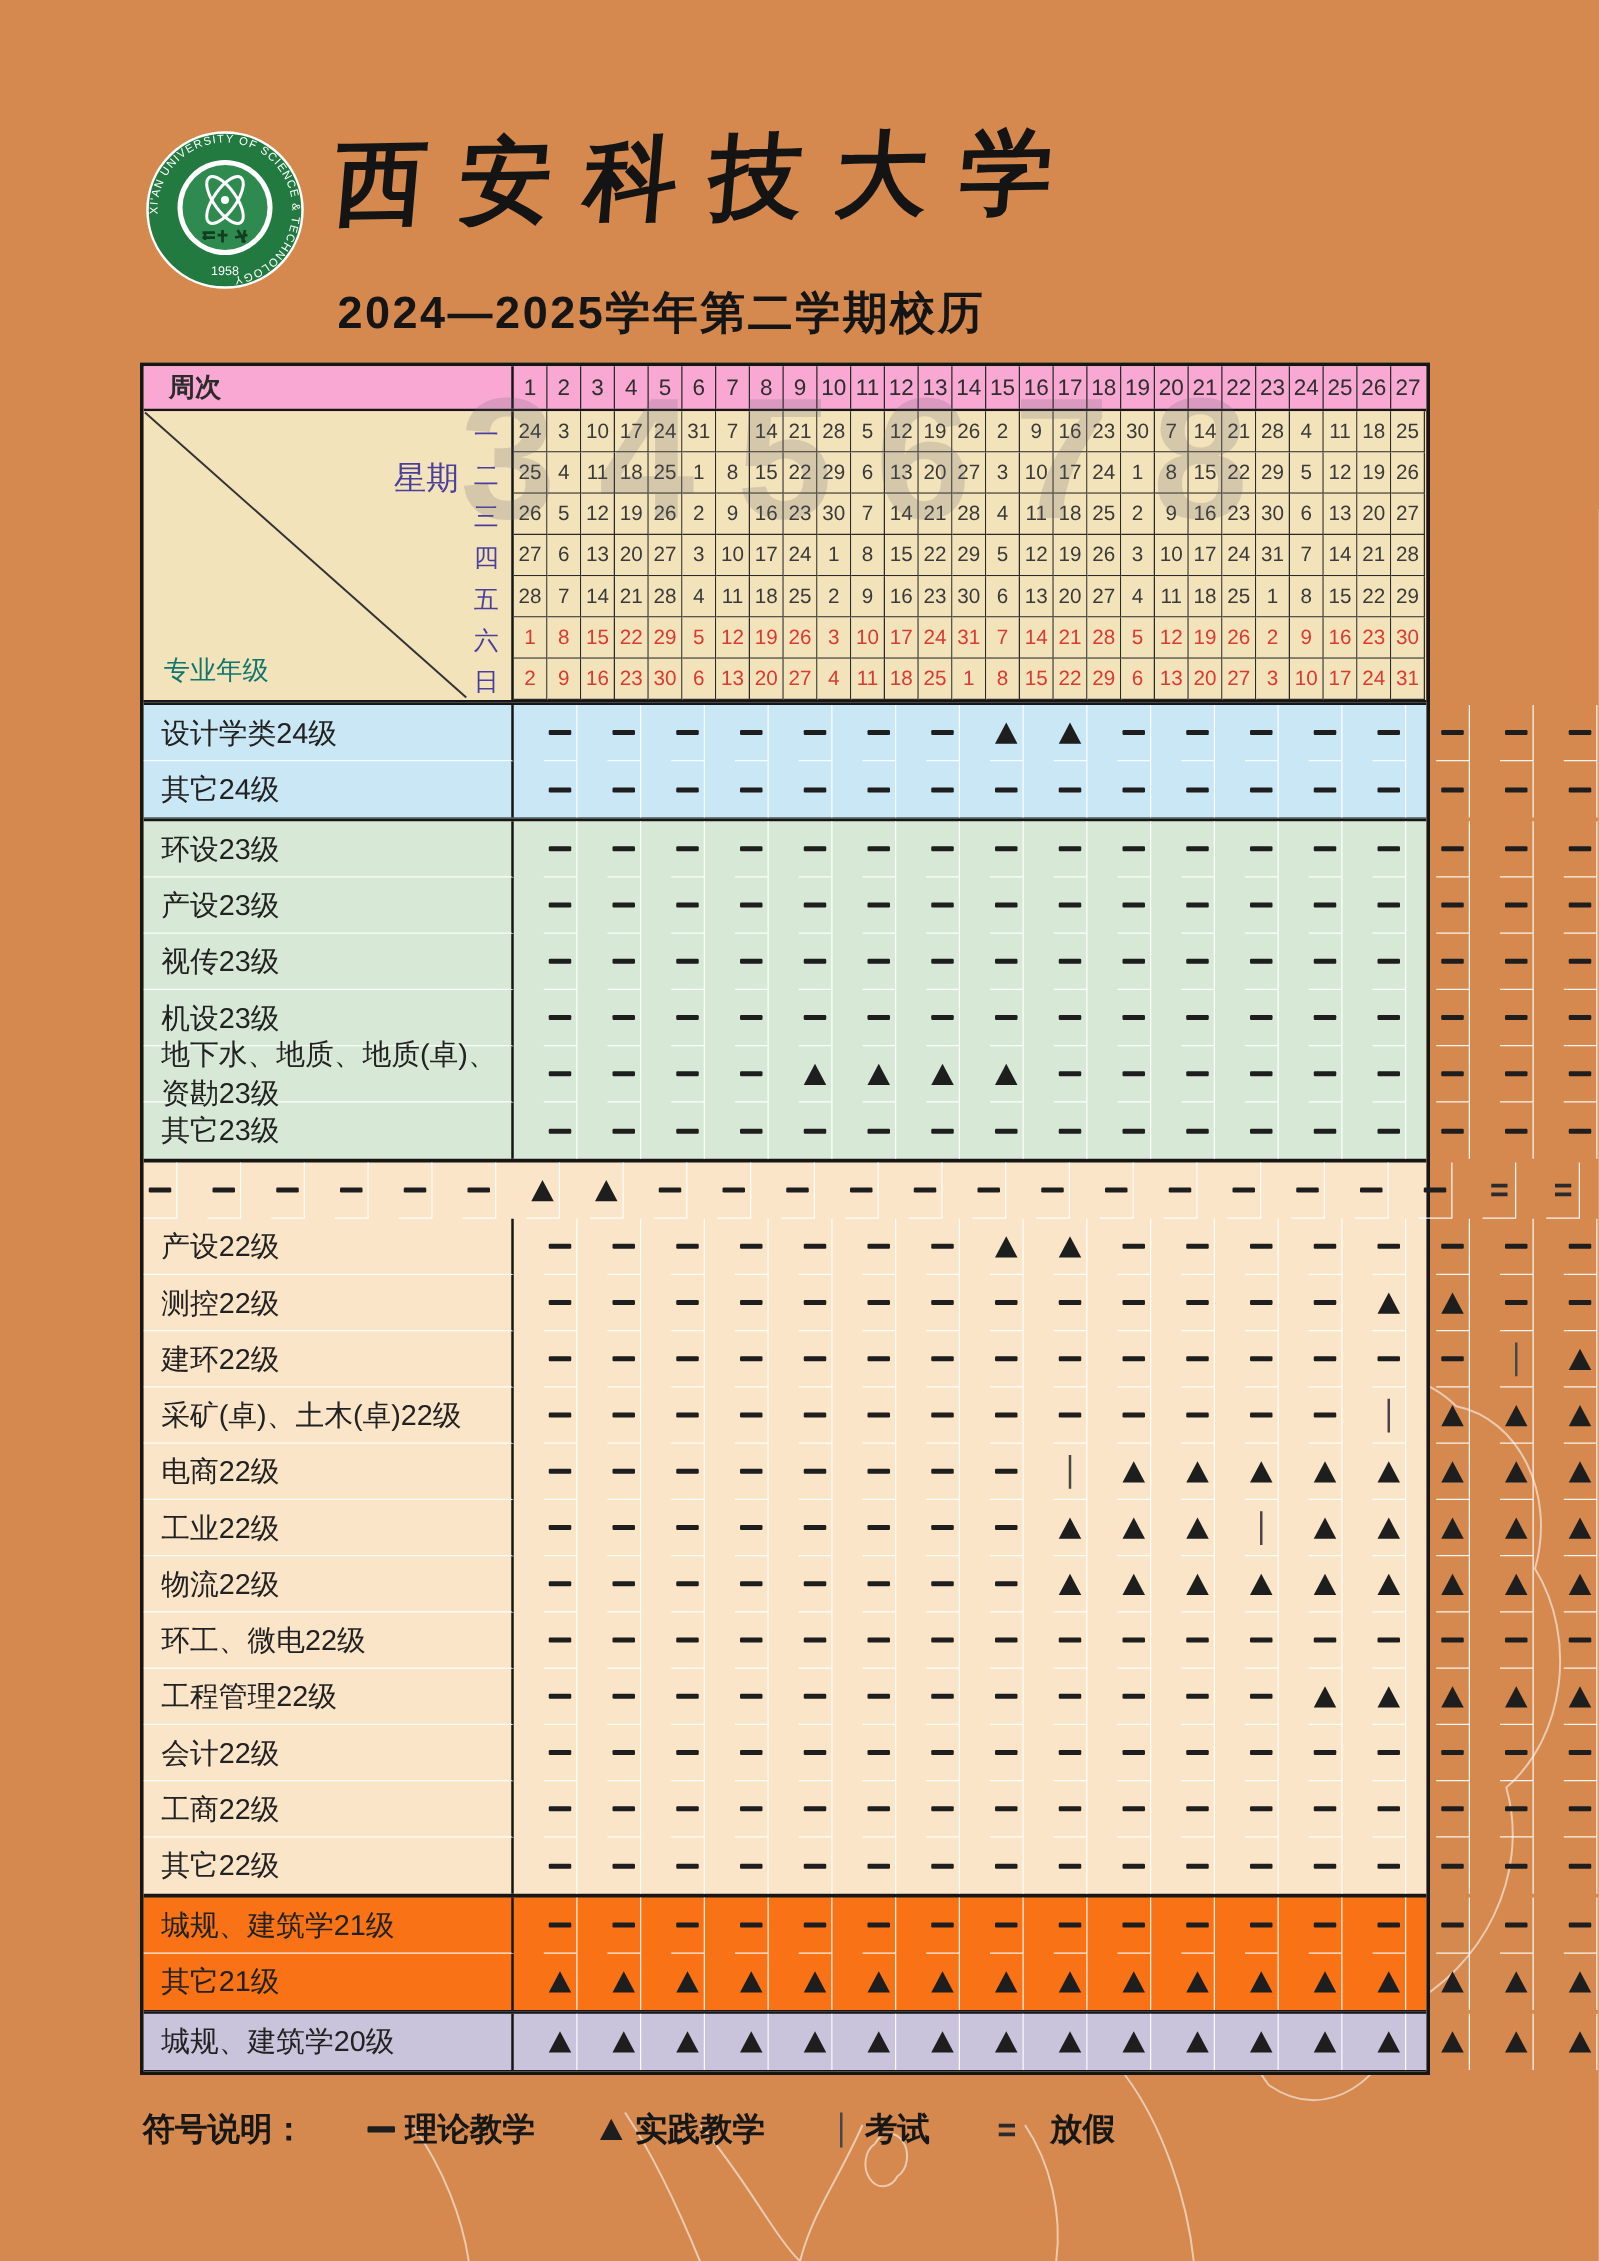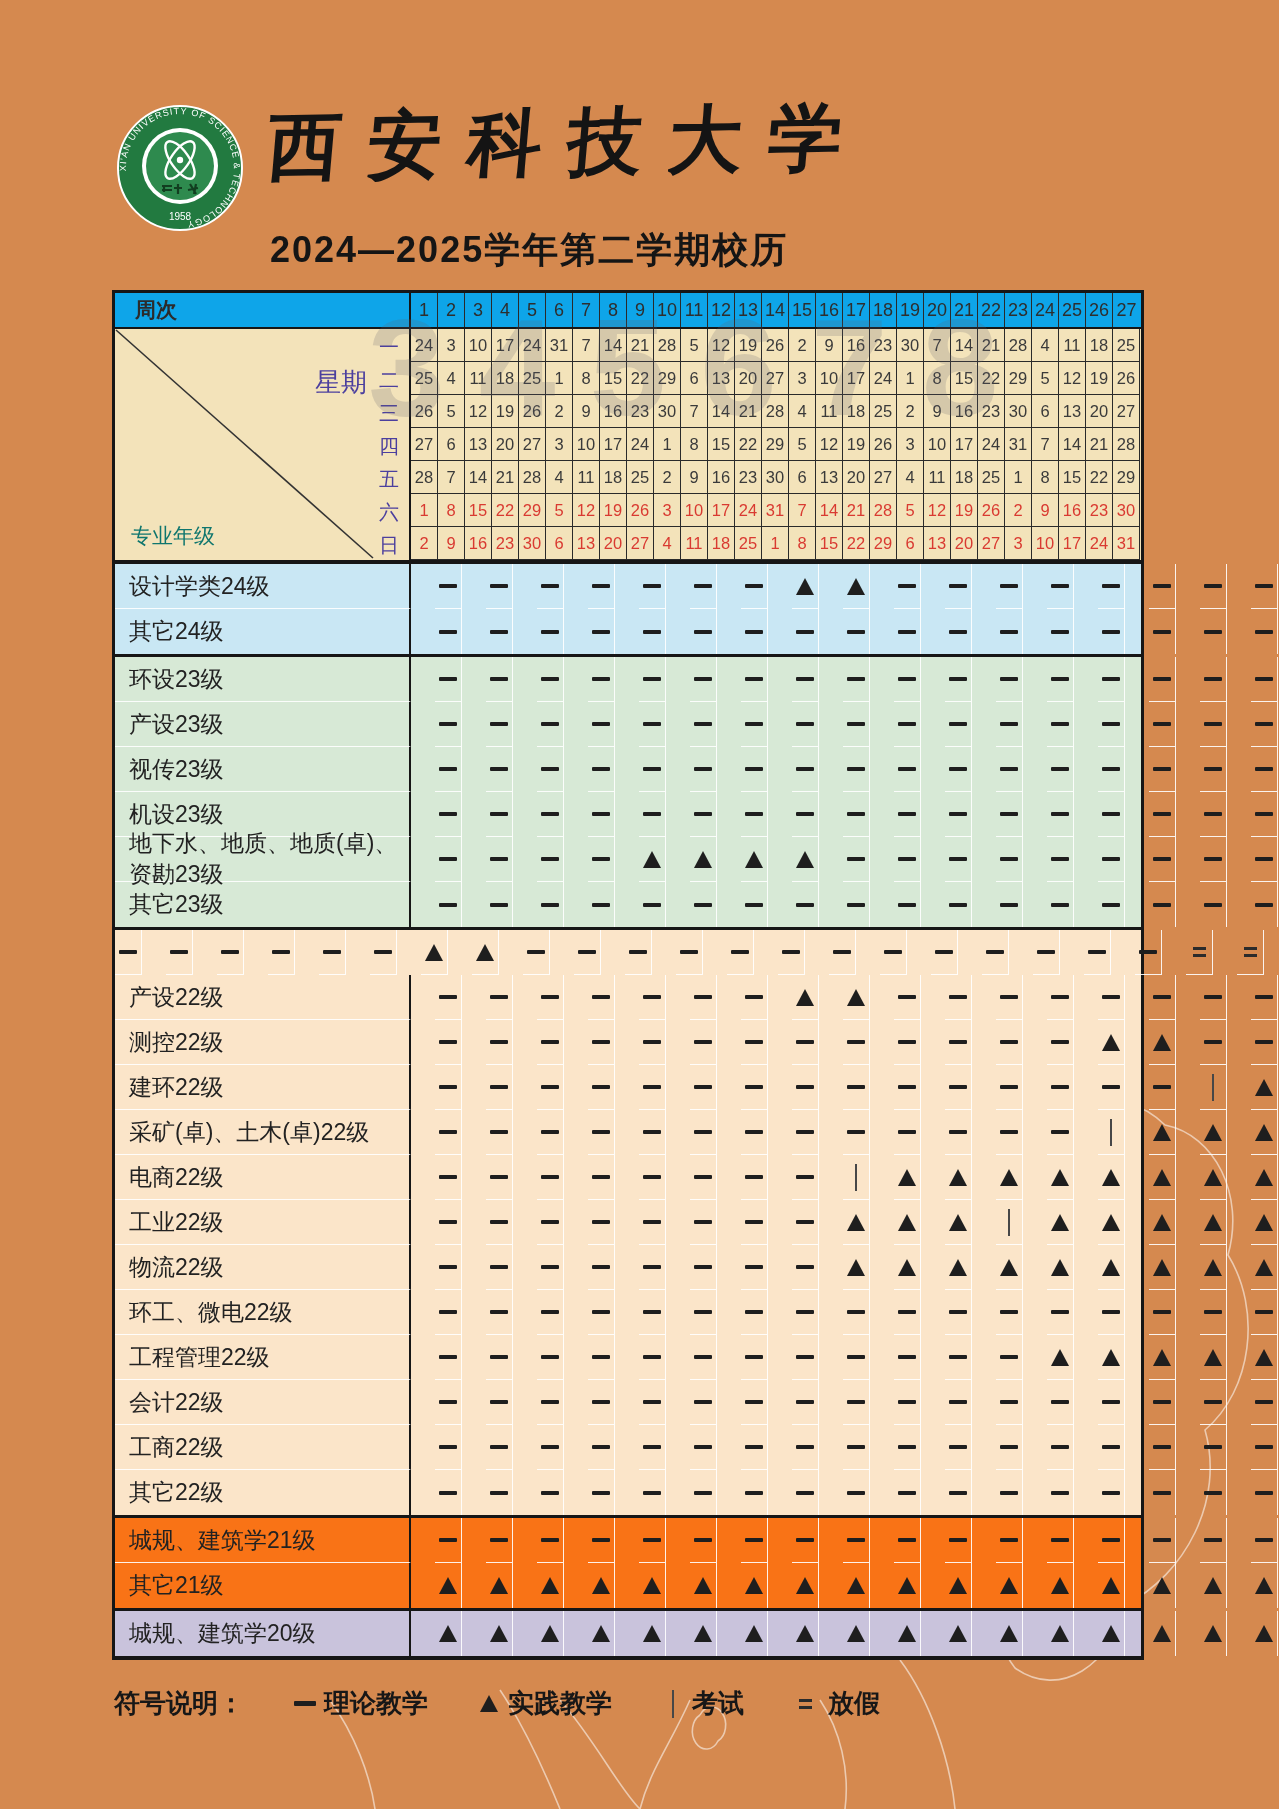--- a/index.html
+++ b/index.html
@@ -6,21 +6,21 @@
   body{width:1279px;height:1809px;position:relative;overflow:hidden;
        font-family:"Liberation Sans", sans-serif; background:#d5894f;}
   .bgmaps{position:absolute;left:0;top:0;width:1279px;height:1809px;pointer-events:none;}
   
   .logo{position:absolute;left:116px;top:104px;width:128px;height:128px;}
   .title-cn{position:absolute;left:268px;top:92px;width:760px;font-family:"DejaVu Serif",serif;
     font-weight:900;font-size:74px;letter-spacing:26px;color:#141414;transform:skewX(-6deg) rotate(-1deg);}
   .subtitle{position:absolute;left:270px;top:226px;font-size:36px;font-weight:700;color:#151515;letter-spacing:2px;}
   
   .cal{position:absolute;left:112px;top:290px;width:1026px;border:3px solid #161616;background:#f3e3ba;}
-  .week-row{display:flex;height:34px;background:#0ea5e9;border-bottom:2px solid #161616;}
+  .week-row{display:flex;height:34px;background:#f9a8d4;border-bottom:2px solid #161616;}
   .corner-week{width:296px;flex:0 0 296px;display:flex;align-items:center;padding-left:20px;
     box-sizing:border-box;font-size:21px;font-weight:700;color:#2b2b2b;border-right:2px solid #161616;}
   .week-cell{width:27px;flex:0 0 27px;display:flex;align-items:center;justify-content:center;
     font-size:18px;color:#2e2e2e;border-right:1px solid #2a2a2a;box-sizing:border-box;}
   .week-cell:last-child{border-right:none;}
   .dates-wrap{position:relative;border-bottom:2px solid #161616;}
   .date-row{display:flex;height:33px;}
   .date-spacer{width:296px;flex:0 0 296px;box-sizing:border-box;}
   .date-cell{width:27px;flex:0 0 27px;display:flex;align-items:center;justify-content:center;
     font-size:16.5px;color:#3a3a3a;border-right:1px solid #2a2a2a;border-bottom:1px solid #2a2a2a;
@@ -2817,15 +2817,15 @@
       </div>
       <div style="margin-left: 4px;">考试</div>
     </div>
     <div class="item">
       <div class="glyph">
         <div class="sym-H">
           <i></i>
           <i></i>
         </div>
       </div>
-      <div style="margin-left: 8px;">放假</div>
+      <div style="margin-left: 20px;">放假</div>
     </div>
   </div>
 
 </body></html>

